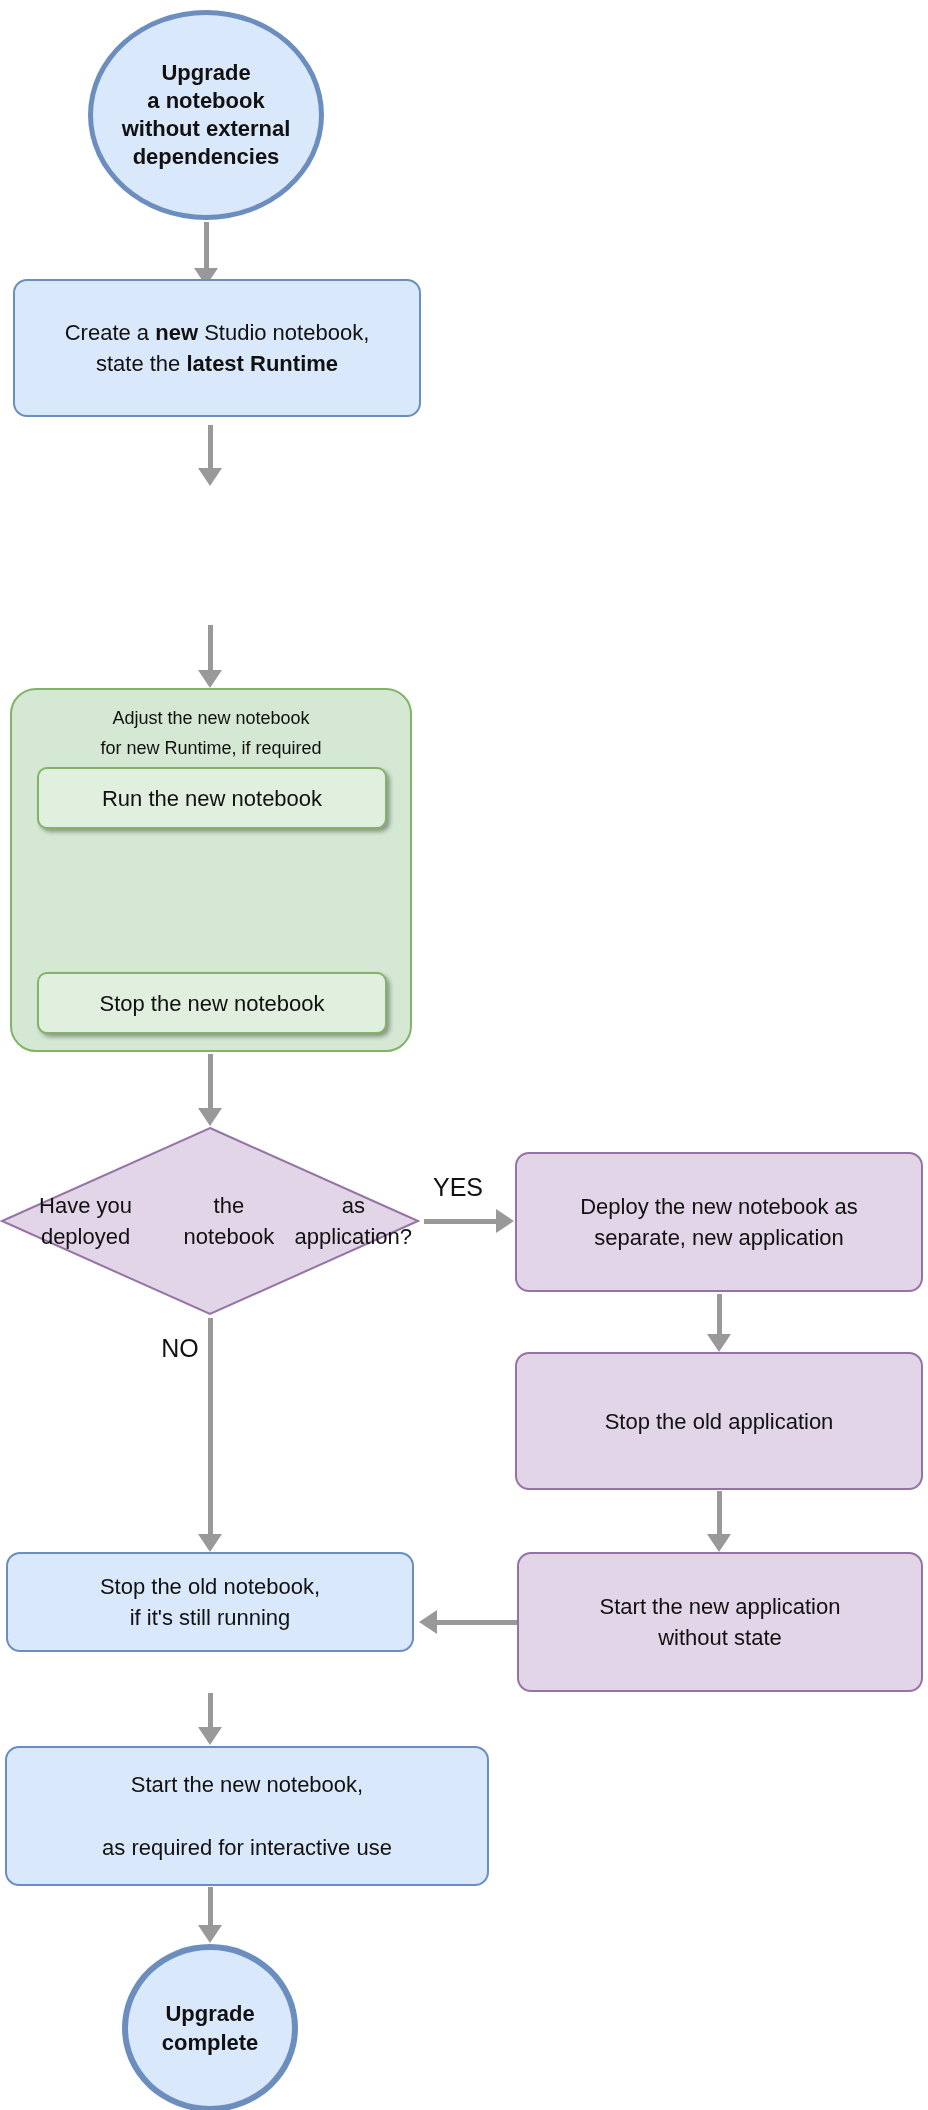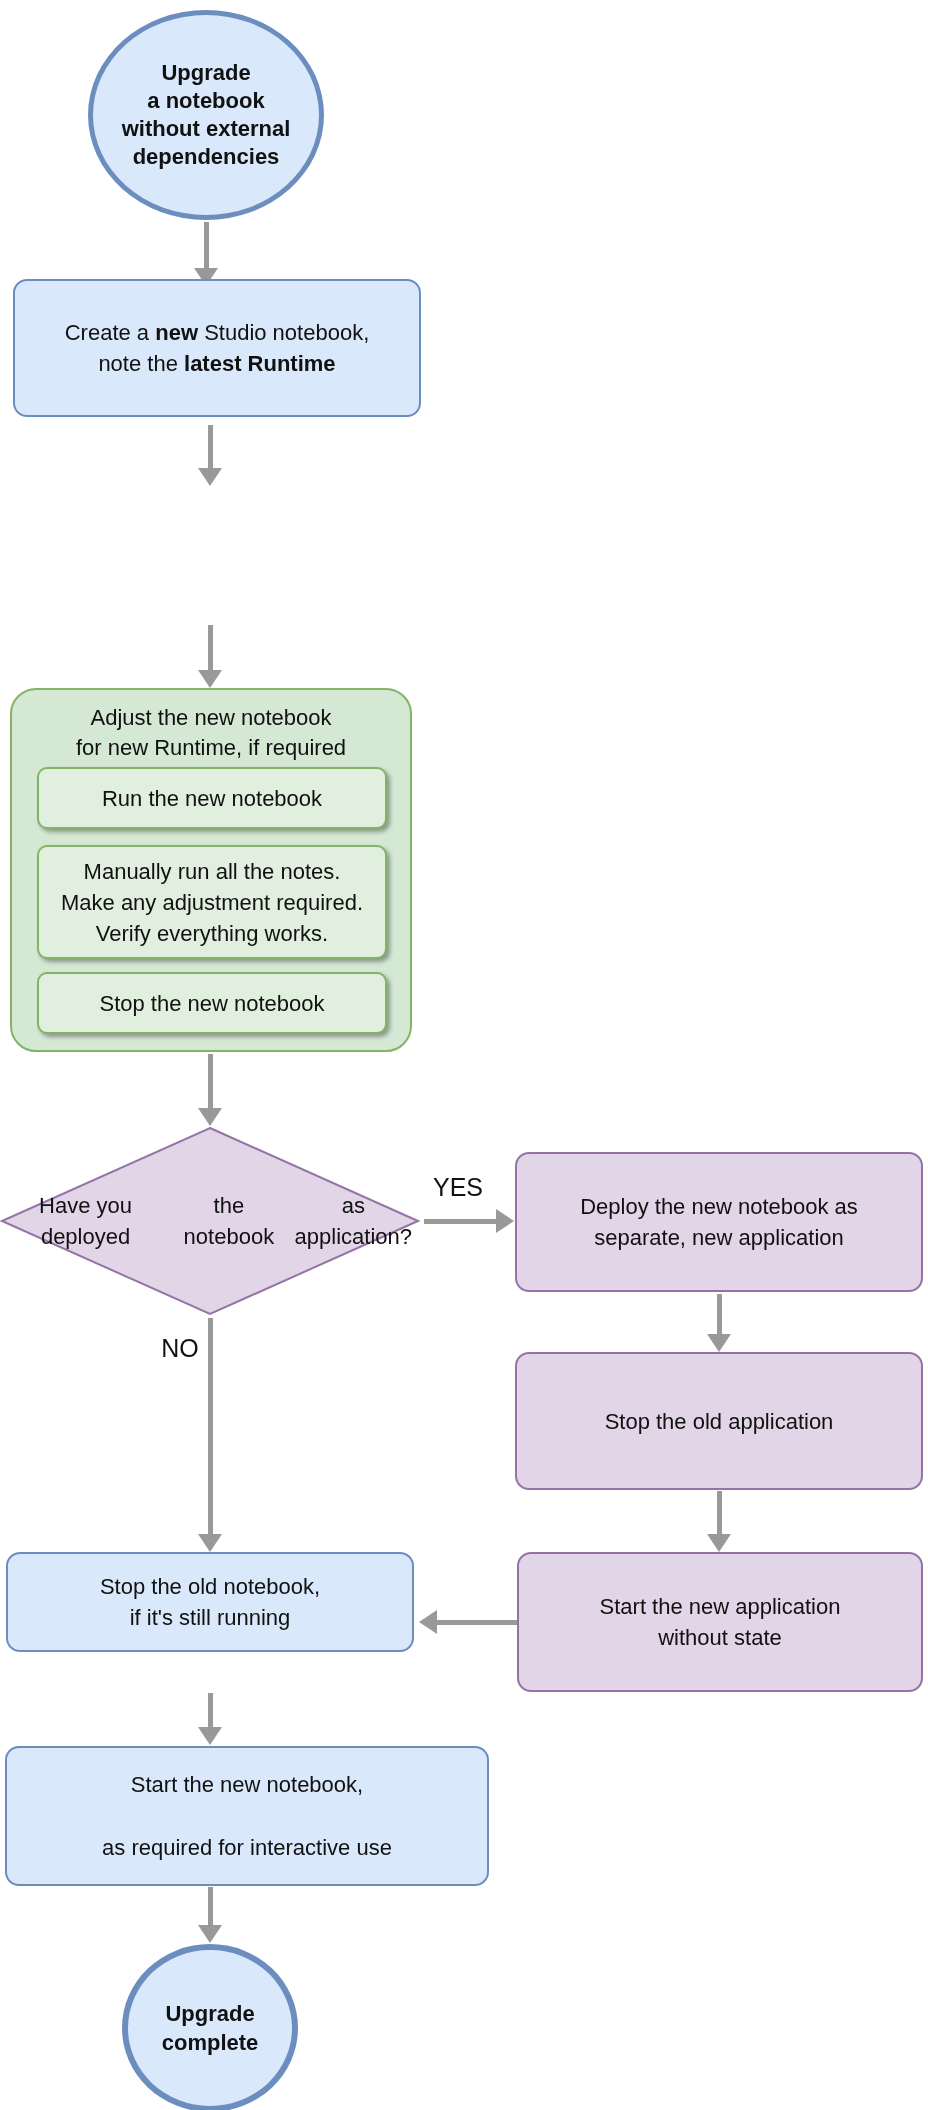--- a/index.html
+++ b/index.html
@@ -7,21 +7,21 @@
     position:relative;width:928px;height:2110px;overflow:hidden;background:#ffffff;
     font-family:"Liberation Sans","DejaVu Sans",sans-serif;color:#111;
   }
   .node{position:absolute;display:flex;flex-direction:column;align-items:center;justify-content:center;
         text-align:center;font-size:22px;line-height:31px;box-sizing:border-box;}
   .blue{background:#dae8fc;border:2px solid #6c8ebf;border-radius:14px;}
   .purple{background:#e1d5e7;border:2px solid #9673a6;border-radius:14px;}
   .circle{background:#dae8fc;border:5px solid #6c8ebf;border-radius:50%;font-weight:bold;line-height:28px;}
   .circle.end{border-width:6px;line-height:29px;}
   .green-group{position:absolute;background:#d5e8d4;border:2px solid #82b366;border-radius:26px;box-sizing:border-box;}
-  .green-title{position:absolute;left:0;right:0;top:13px;text-align:center;font-size:22px;line-height:30px;}
+  .green-title{position:absolute;left:0;right:0;top:13px;text-align:center;font-size:18px;line-height:30px;}
   .green-step{position:absolute;background:#e0efde;border:2px solid #82b366;border-radius:10px;
               box-shadow:3px 3px 4px rgba(0,0,0,0.35);
               display:flex;flex-direction:column;align-items:center;justify-content:center;
               text-align:center;font-size:22px;line-height:31px;box-sizing:border-box;}
   .b{font-weight:bold;}
   
   .arr-v{position:absolute;width:26px;display:flex;flex-direction:column;align-items:center;}
   .arr-v .shaft{width:5px;flex:1;background:#999999;}
   .arr-v .head{width:0;height:0;border-left:12px solid transparent;border-right:12px solid transparent;
                border-top:18px solid #999999;}
@@ -48,46 +48,41 @@
     <div>dependencies</div>
   </div>
 
   <div class="arr-v" style="left:193px;top:222px;height:64px;">
     <div class="shaft"></div>
     <div class="head"></div>
   </div>
 
   <div class="node blue" style="left:5px;top:279px;width:408px;height:138px;margin-left:8px;">
     <div><span>Create a </span><span class="b">new</span><span> Studio notebook,</span></div>
-    <div><span>note the </span><span class="b">latest Runtime</span></div>
+    <div><span>state the </span><span class="b">latest Runtime</span></div>
   </div>
 
   <div class="arr-v" style="left:197px;top:425px;height:61px;">
     <div class="shaft"></div>
     <div class="head"></div>
   </div>
 
 
   <div class="arr-v" style="left:197px;top:625px;height:63px;">
     <div class="shaft"></div>
     <div class="head"></div>
   </div>
 
   <div class="green-group" style="left:10px;top:688px;width:402px;height:364px;">
     <div class="green-title">
       <div>Adjust the new notebook</div>
       <div>for new Runtime, if required</div>
     </div>
     <div class="green-step" style="left:25px;top:77px;width:350px;height:62px;">
       <div>Run the new notebook</div>
-    </div>
-    <div class="green-step" style="left:25px;top:155px;width:350px;height:114px;">
-      <div>Manually run all the notes.</div>
-      <div>Make any adjustment required.</div>
-      <div>Verify everything works.</div>
     </div>
     <div class="green-step" style="left:25px;top:282px;width:350px;height:62px;">
       <div>Stop the new notebook</div>
     </div>
   </div>
 
   <div class="arr-v" style="left:197px;top:1054px;height:72px;">
     <div class="shaft"></div>
     <div class="head"></div>
   </div>

